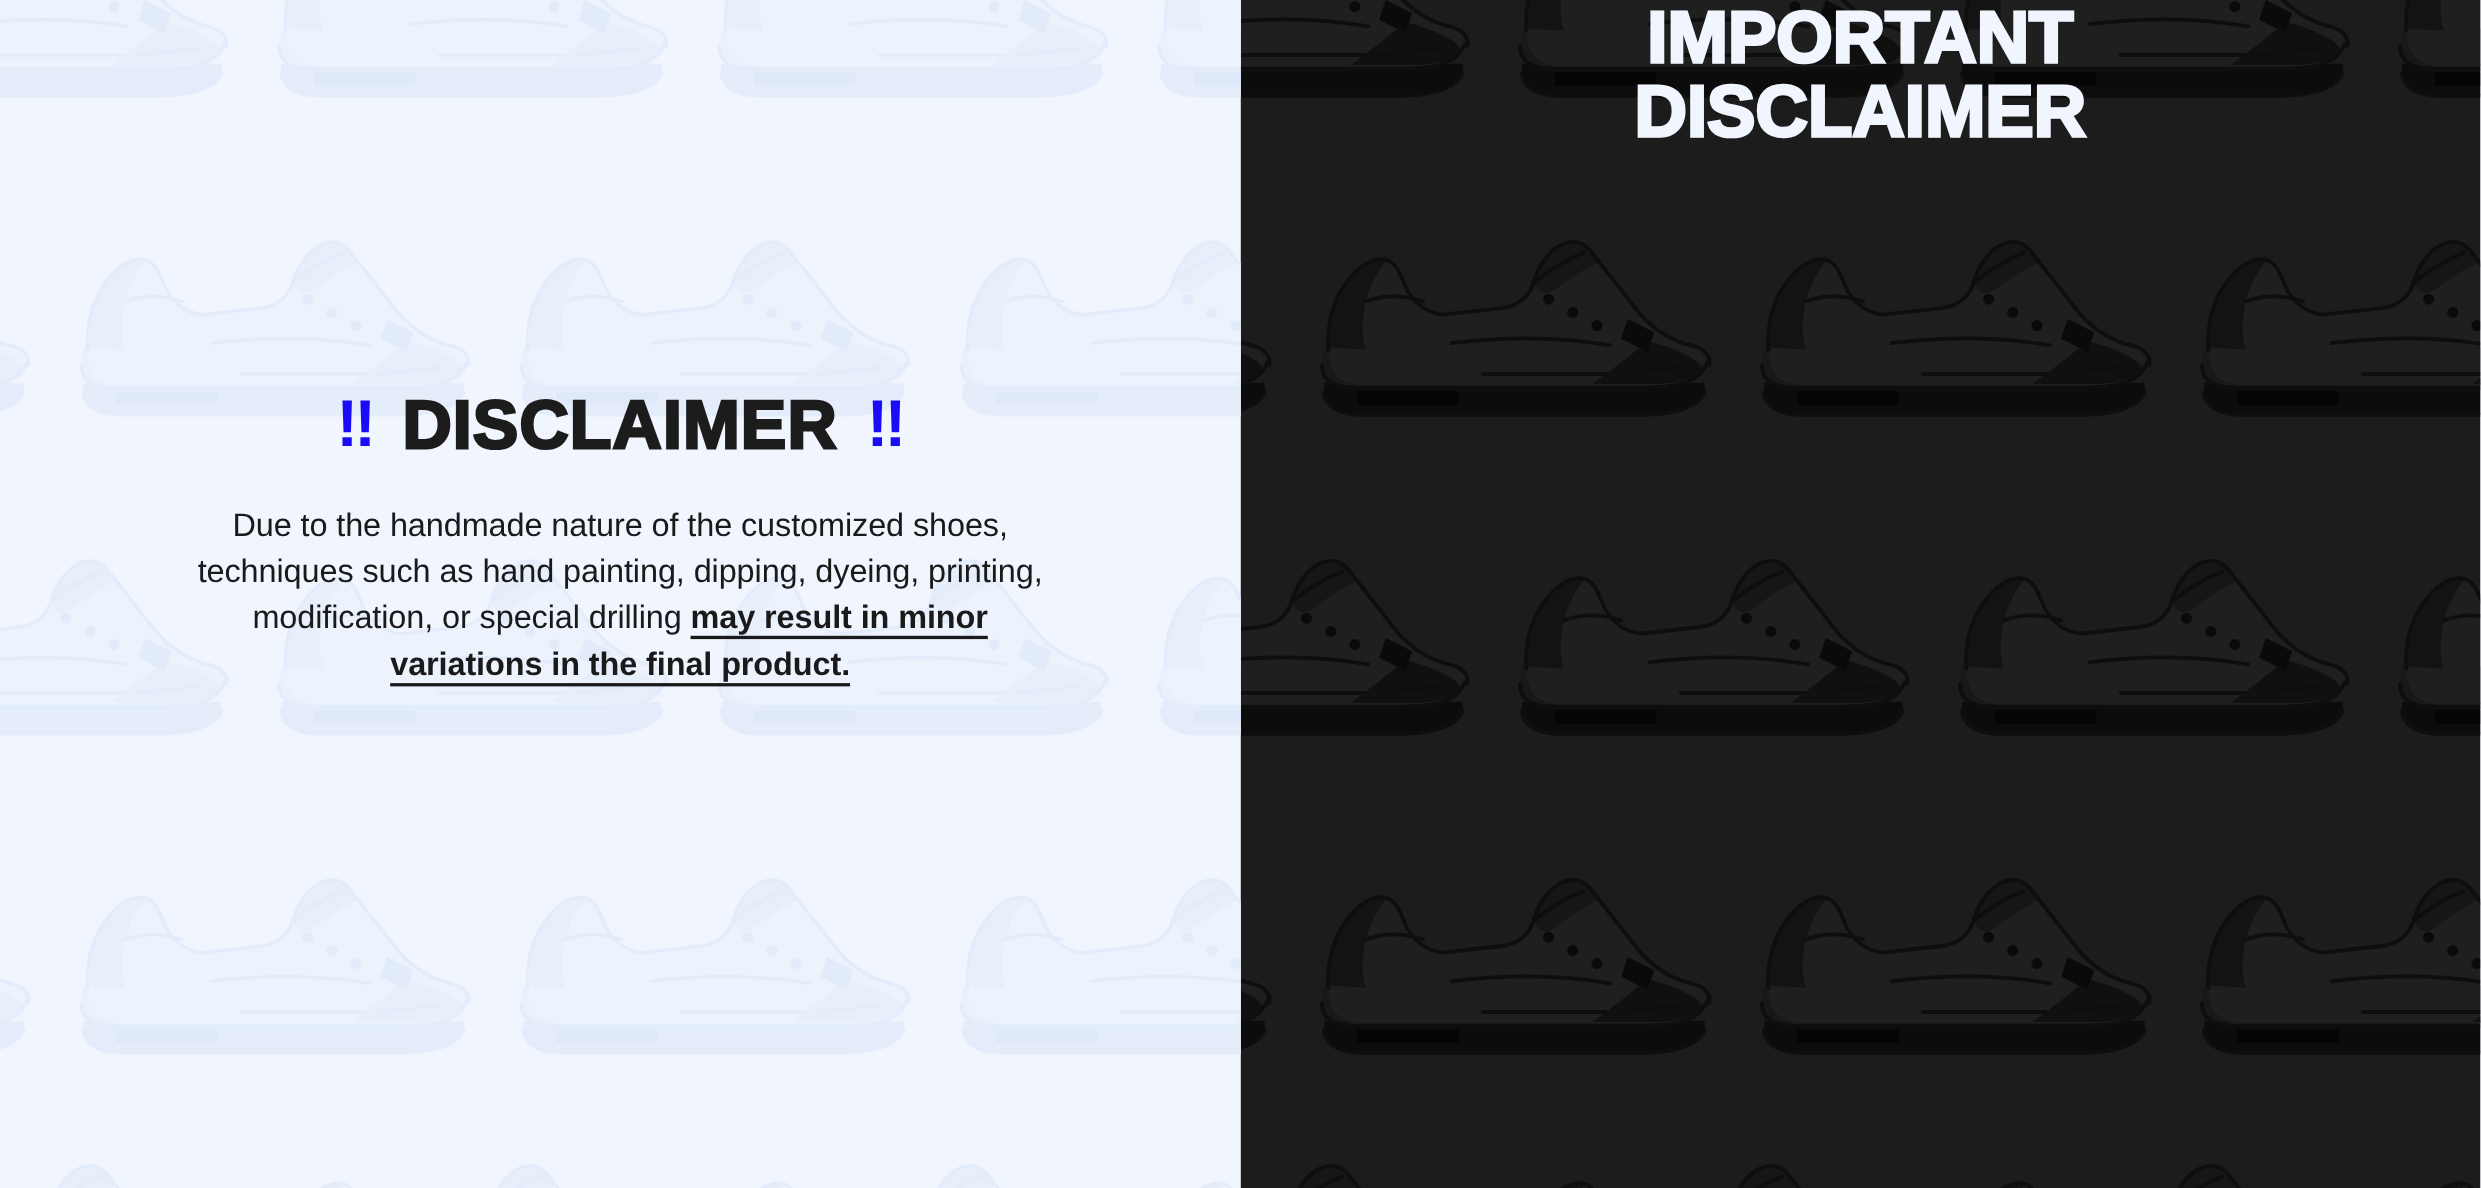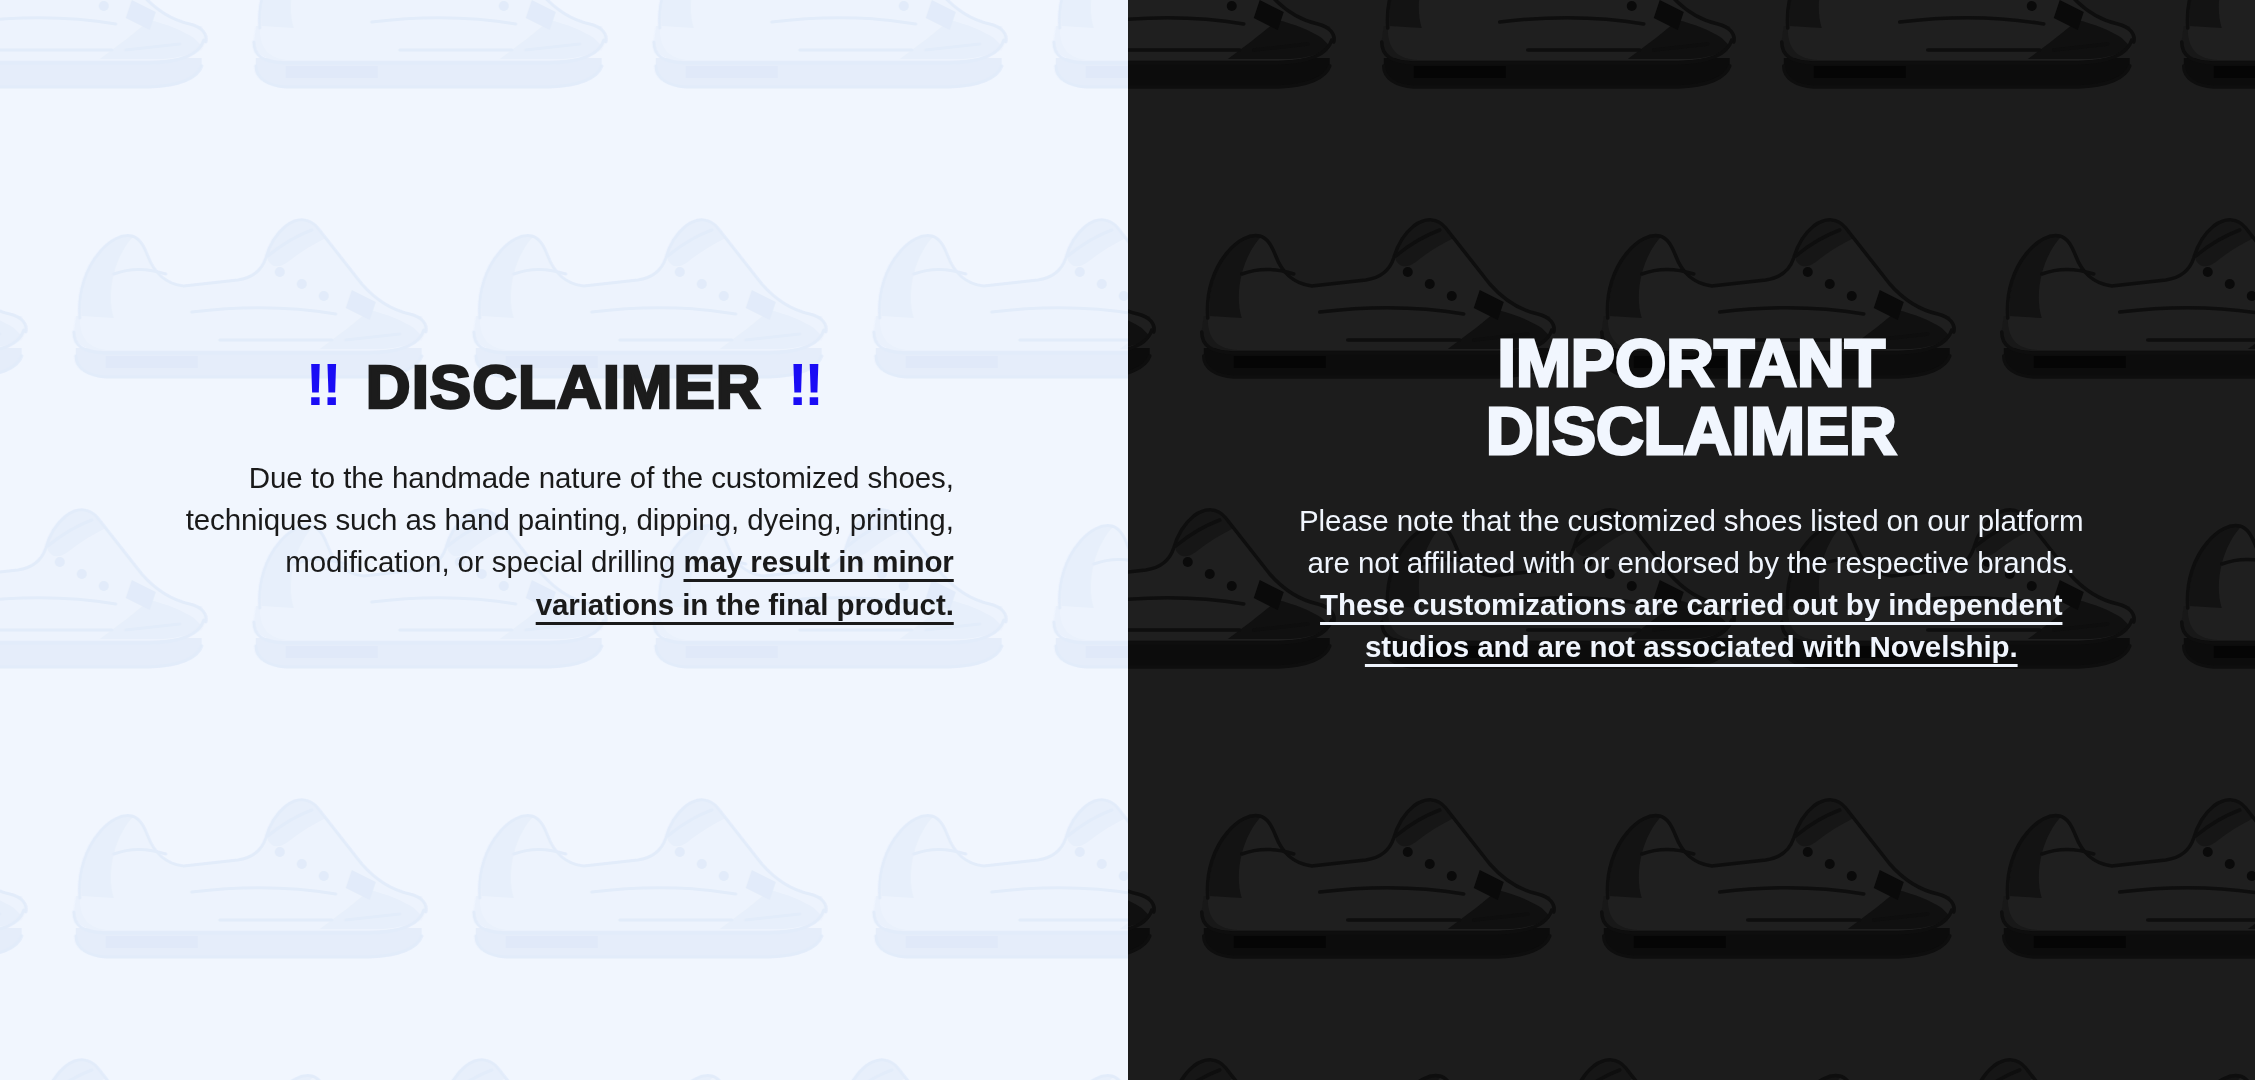--- a/index.html
+++ b/index.html
@@ -102,23 +102,23 @@
 
   .emph {
     font-weight:700;
     text-decoration:underline;
     text-underline-offset:7px;
     text-decoration-thickness:2.5px;
   }
 
   
   .left-content  { padding-top:356px; }
-  .left-body     { margin-top:39px;text-align:right; }
-
-  .right-content { padding-top:330px; }
+  .left-body     { margin-top:39px; }
+
+  .right-content { }
   .right-body    { margin-top:34px; }
 </style>
 </head>
 <body>
 
 <div id="banner">
 
   <section class="panel panel-light">
 
     <svg class="pattern" viewBox="0 0 1128 1080" preserveAspectRatio="xMidYMid slice" aria-hidden="true">
@@ -295,20 +295,17 @@
       </g>
     </svg>
 
     <div class="content right-content">
 
       <h1 class="heading heading-dark">
         <span>IMPORTANT</span><br>
         <span>DISCLAIMER</span>
       </h1>
 
-      <p class="body-copy body-dark right-body">
-        <span>Please note that the customized shoes listed on our platform are not affiliated with or endorsed by the respective brands. </span><span class="emph">These customizations are carried out by independent studios and are not associated with Novelship.</span>
-      </p>
 
     </div>
   </section>
 
 </div>
 
 </body></html>

